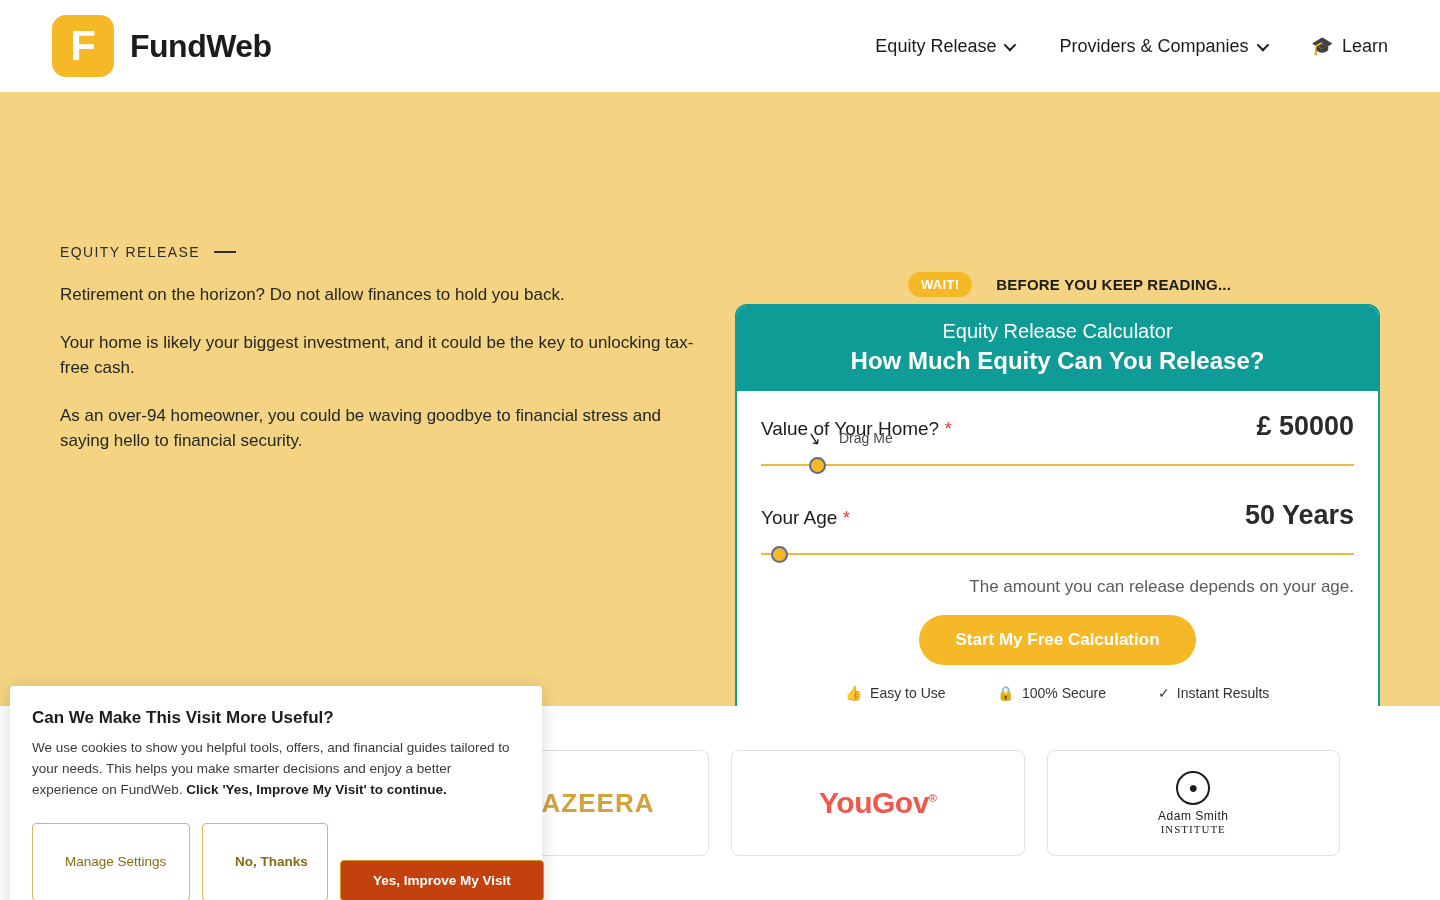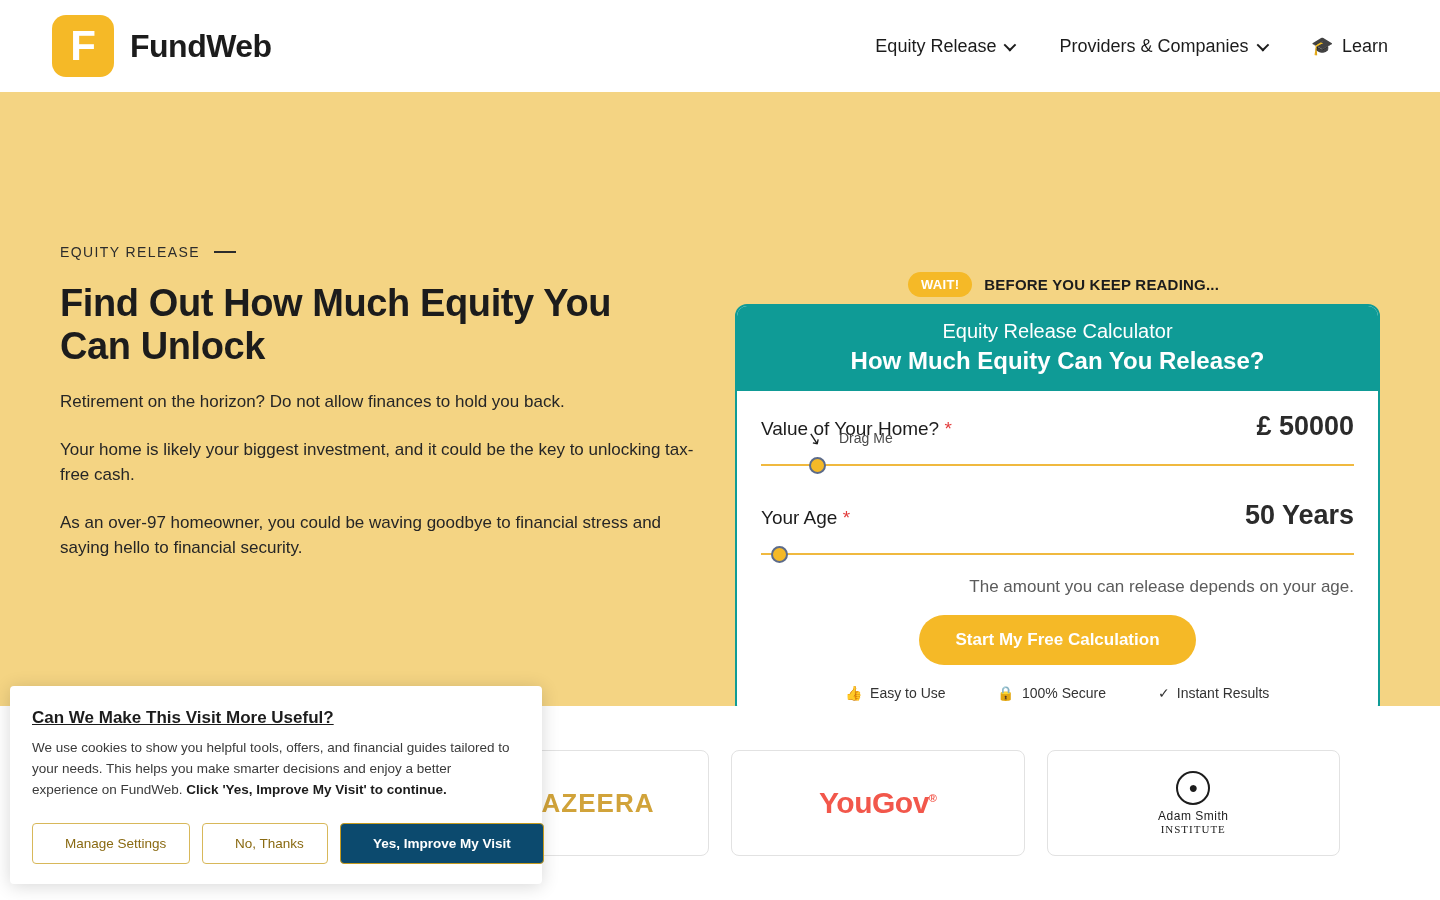--- a/index.html
+++ b/index.html
@@ -105,21 +105,21 @@
     max-width: 640px;
   }
 
   
   .wait-row {
     position: absolute;
     left: 908px;
     top: 180px;
     display: flex;
     align-items: center;
-    gap: 12px;
+    gap: 24px;
   }
   .wait-badge {
     background: #f5b927;
     color: #ffffff;
     font-size: 13px;
     font-weight: bold;
     border-radius: 14px;
     padding: 5px 13px;
     letter-spacing: 0.3px;
   }
@@ -267,45 +267,46 @@
   .cookie {
     position: absolute;
     left: 10px; top: 686px;
     width: 532px;
     background: #ffffff;
     box-shadow: 0 2px 18px rgba(0,0,0,0.16);
     border-radius: 4px;
     padding: 22px 22px 20px;
     z-index: 20;
   }
-  .cookie h3 { font-size: 17px; color: #1c1c1c; margin-bottom: 10px; text-decoration: underline; }
+  .cookie h3 { font-size: 17px; color: #1c1c1c; margin-bottom: 10px; }
   .cookie p { font-size: 13.5px; line-height: 1.55; color: #3a3a3a; }
   .cookie p b { color: #1c1c1c; }
   .cookie-btns { display: flex; gap: 12px; margin-top: 22px; }
   .btn {
     font-size: 13.5px;
     border-radius: 4px;
     padding: 12px 32px;
     cursor: pointer;
     font-family: "Liberation Sans", sans-serif;
     white-space: nowrap;
   }
   .btn-outline {
     background: #ffffff;
     border: 1px solid #d8b85a;
     color: #8a6a12;
   }
   .btn-solid {
-    background: #0c4a6e;
+    background: #c2410c;
     border: 1px solid #c69b1f;
     color: #ffffff;
     font-weight: bold;
+    margin-top: 37px;
   }
   .btn-manage { min-width: 158px; }
-  .btn-no { min-width: 126px; }
+  .btn-no { min-width: 126px; font-weight: bold; }
 </style>
 </head>
 <body>
 
 <div class="page">
 
   <div class="header">
     <div class="brand">
       <div class="logo-mark">F</div>
       <div class="brand-name">FundWeb</div>
@@ -326,24 +327,23 @@
     </div>
   </div>
 
   <div class="hero">
 
     <div class="hero-left">
       <div class="eyebrow">
         <span>EQUITY RELEASE</span>
         <span class="dash"></span>
       </div>
-      <h1 class="hero-title">Find Out How Much Equity You Can Unlock</h1>
       <p class="hero-p">Retirement on the horizon? Do not allow finances to hold you back.</p>
       <p class="hero-p">Your home is likely your biggest investment, and it could be the key to unlocking tax-free cash.</p>
-      <p class="hero-p">As an over-97 homeowner, you could be waving goodbye to financial stress and saying hello to financial security.</p>
+      <p class="hero-p">As an over-94 homeowner, you could be waving goodbye to financial stress and saying hello to financial security.</p>
     </div>
 
     <div class="wait-row">
       <span class="wait-badge">WAIT!</span>
       <span class="wait-text">BEFORE YOU KEEP READING...</span>
     </div>
 
     <div class="calc">
       <div class="calc-head">
         <div class="sub">Equity Release Calculator</div>

